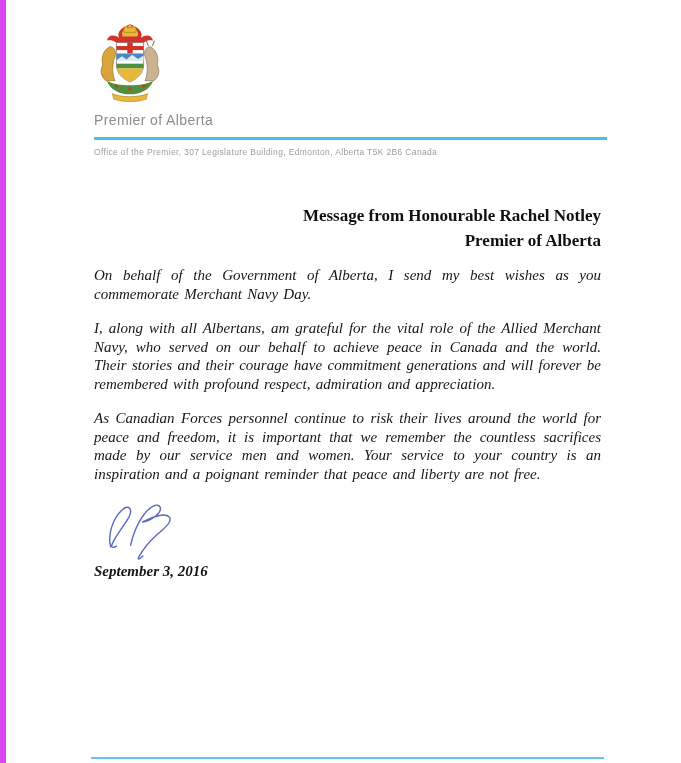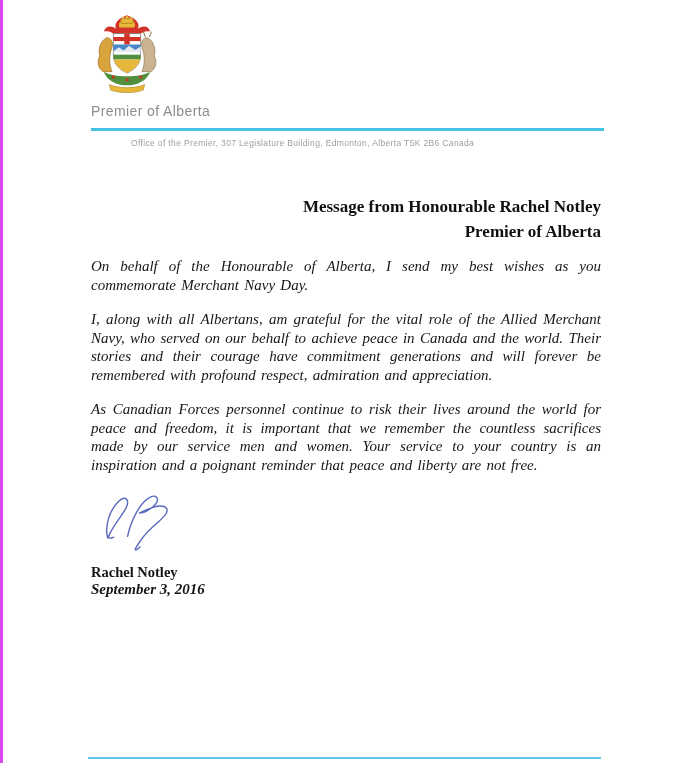--- a/index.html
+++ b/index.html
@@ -1,43 +1,42 @@
 <!DOCTYPE html>
 <html><head>
 <meta charset="utf-8">
 <style>
   html,body { margin:0; padding:0; background:#fff; }
   .page {
     position:relative;
     width:681px; height:763px;
     background:#ffffff;
     box-sizing:border-box;
-    padding:13px 80px 0 88px;
-    border-left:3px solid #d946ef;
+    padding:22px 80px 0 88px;
+    border-left:6px solid #d946ef;
     font-family:"Liberation Serif", serif;
     overflow:hidden;
   }
   
   .crest { display:block; margin-left:2px; }
   .org {
     margin-top:8px;
     font-family:"Liberation Sans", sans-serif;
     font-size:14px; letter-spacing:.4px;
     color:#8a8d90;
   }
   .rule {
     margin-top:9px; height:3px; width:513px;
     background:#45c2e2;
   }
   .address {
     margin-top:7px;
     font-family:"Liberation Sans", sans-serif;
     font-size:8.5px; letter-spacing:.35px;
     color:#9b9ea1;
-    margin-left:40px;
   }
   
   .title {
     margin-top:46px;
     text-align:right;
     font-weight:bold;
     font-size:17px; line-height:25px;
     color:#101010;
   }
   .body {
@@ -107,31 +106,30 @@
     <div class="rule"></div>
     <div class="address">Office of the Premier, 307 Legislature Building, Edmonton, Alberta  T5K 2B6  Canada</div>
   </div>
 
   <div class="title">
     <div>Message from Honourable Rachel Notley</div>
     <div>Premier of Alberta</div>
   </div>
 
   <div class="body">
-    <p>On behalf of the Honourable of Alberta, I send my best wishes as you commemorate Merchant Navy Day.</p>
+    <p>On behalf of the Government of Alberta, I send my best wishes as you commemorate Merchant Navy Day.</p>
     <p>I, along with all Albertans, am grateful for the vital role of the Allied Merchant Navy, who served on our behalf to achieve peace in Canada and the world.  Their stories and their courage have commitment generations and will forever be remembered with profound respect, admiration and appreciation.</p>
     <p>As Canadian Forces personnel continue to risk their lives around the world for peace and freedom, it is important that we remember the countless sacrifices made by our service men and women.  Your service to your country is an inspiration and a poignant reminder that peace and liberty are not free.</p>
   </div>
 
   <div class="signature-block">
     <svg viewBox="0 0 130 75" width="115" height="62" aria-hidden="true">
       <g fill="none" stroke="#5a6abf" stroke-width="1.7" stroke-linecap="round">
         <path d="M6 58 C2 44 8 24 20 13 C28 6 33 12 28 22 C22 33 12 44 8 54 C6 58 8 60 13 57"></path>
         <path d="M30 56 C34 38 44 16 57 9 C66 4 70 12 61 20 C55 25 48 28 44 28 C56 22 72 16 77 22 C81 28 70 36 60 45 C52 52 44 63 40 70 C38 74 41 73 45 69"></path>
       </g>
     </svg>
   </div>
 
-  <div class="signatory">Rachel Notley</div>
   <div class="date">September 3, 2016</div>
 
   <div class="bottom-rule"></div>
 </div>
 
 </body></html>

